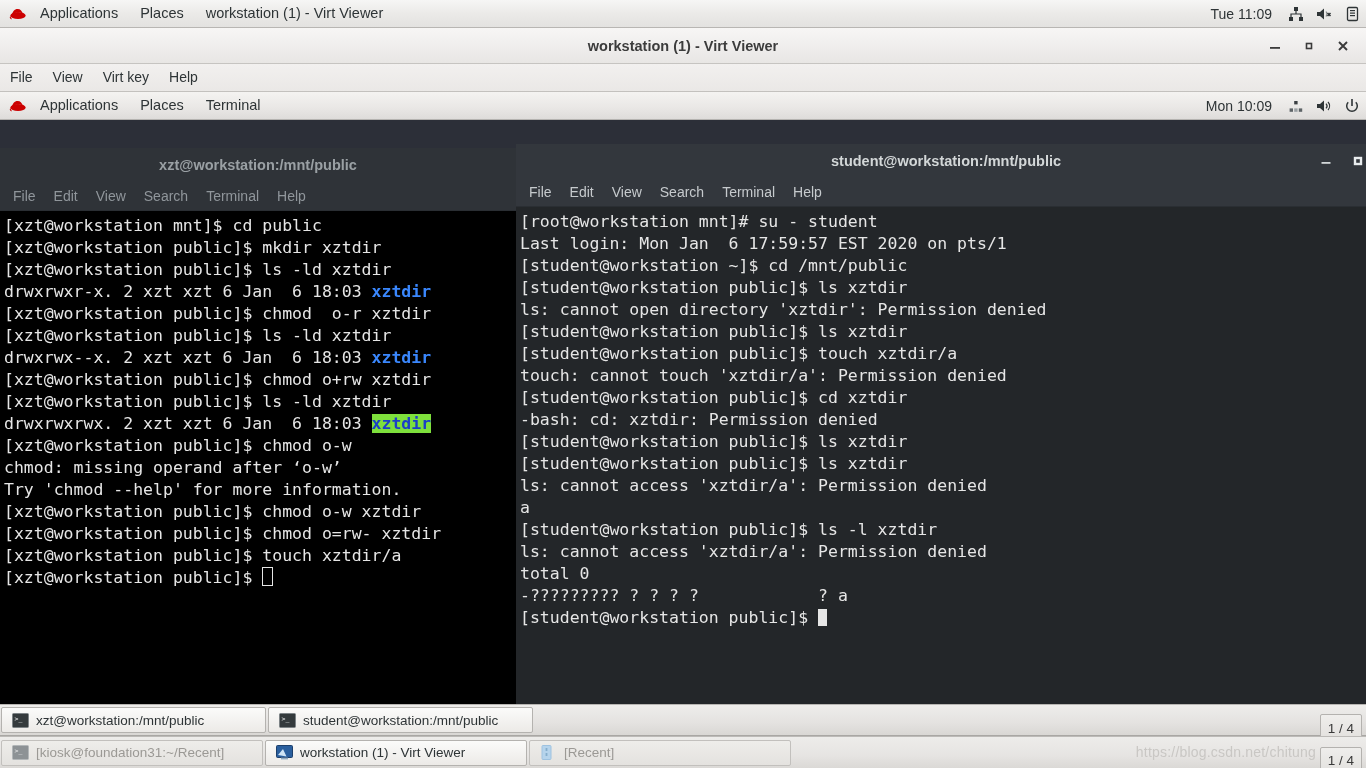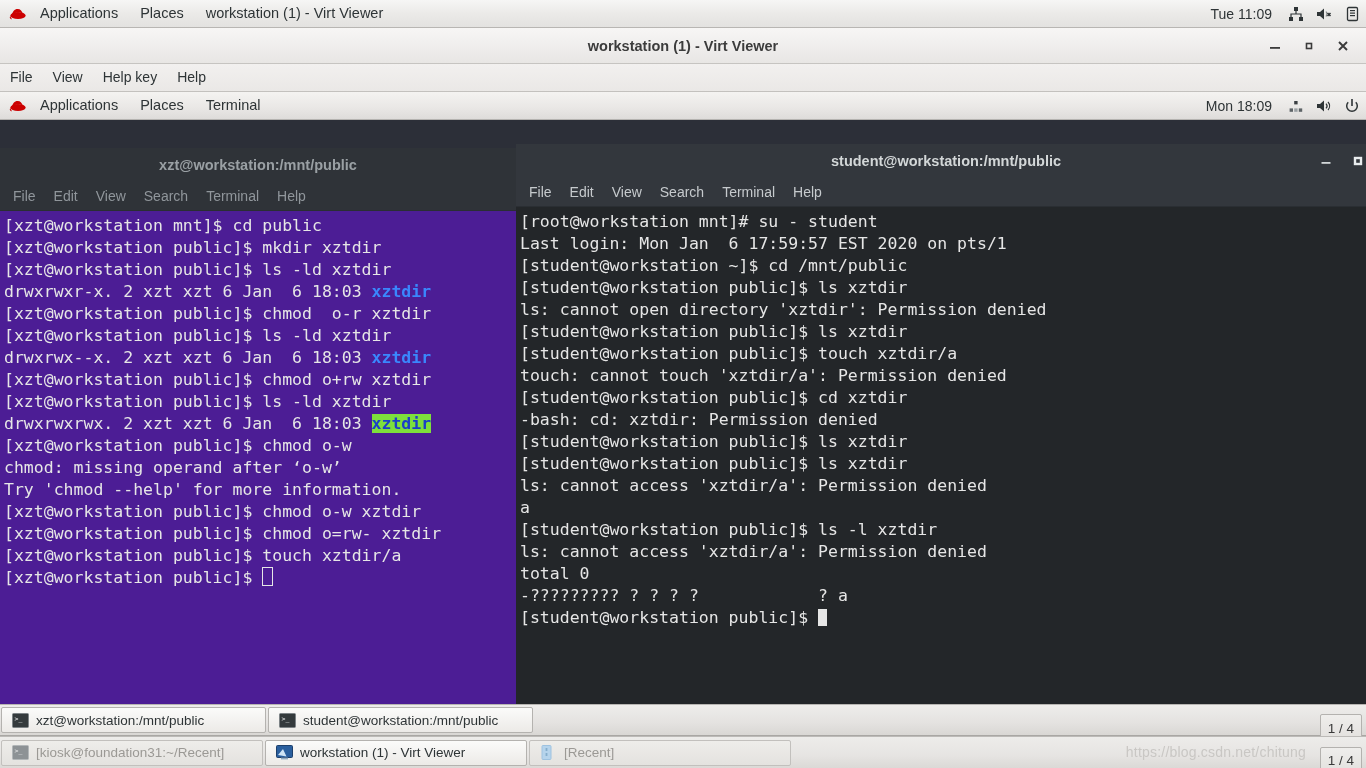--- a/index.html
+++ b/index.html
@@ -82,21 +82,21 @@
   .term-wbtns{position:absolute;right:2px;top:0;height:34px;display:flex;align-items:center;}
   .term-wbtn{width:32px;height:32px;display:flex;align-items:center;justify-content:center;color:#d2d6d8;}
   .term-menubar{
     height:28px;display:flex;align-items:center;
     background:#33373d;border-bottom:1px solid #2a2e33;
     font-size:14px;color:#c6cacd;padding-left:4px;
   }
   .term-menubar.inactive{color:#90969b;background:#2f3338;}
   .term-menubar .menu-item{padding:0 9px;line-height:27px;}
   .term-body{
-    background:#4c1d95;
+    background:#000000;
     font-family:"DejaVu Sans Mono","Liberation Mono",monospace;
     font-size:16.5px;line-height:22px;color:#e6e6e6;
     padding:4px 4px 4px 4px;overflow:hidden;white-space:pre;
   }
   .term-body .dir{color:#3a87fd;font-weight:bold;}
   .term-body .sel{background:#7ee03c;color:#1b40c8;font-weight:bold;}
   .cursor-block{display:inline-block;width:9px;height:17px;vertical-align:-3px;}
   .cursor-hollow{border:1px solid #e6e6e6;background:transparent;}
   .cursor-solid{background:#e6e6e6;}
 
@@ -131,21 +131,21 @@
   .tb-spacer{flex:1;}
   .ws-indicator{
     width:40px;height:26px;margin-right:4px;
     display:flex;align-items:center;justify-content:center;
     font-size:13.5px;color:#3a3a3a;
     background:linear-gradient(to bottom,#efeeec,#e2e0dd);
     border:1px solid #b4b2af;border-radius:2px;margin-top:16px;
   }
   .tico{width:17px;height:15px;flex:0 0 auto;display:inline-flex;}
   .watermark{
-    position:absolute;right:60px;top:744px;
+    position:absolute;right:50px;top:744px;
     font-size:14px;color:#c9c7c4;letter-spacing:0.2px;
     pointer-events:none;
   }
 </style>
 </head>
 <body>
 
 <div class="screen">
 
   <div class="host-topbar">
@@ -203,39 +203,39 @@
         <svg width="14" height="14" viewBox="0 0 14 14">
             <path d="M3 3 L11 11 M11 3 L3 11" stroke="#3b3b3b" stroke-width="1.9"></path>
           </svg>
       </span>
     </div>
   </div>
 
   <div class="vv-menubar">
     <span class="menu-item">File</span>
     <span class="menu-item">View</span>
-    <span class="menu-item">Help key</span>
+    <span class="menu-item">Virt key</span>
     <span class="menu-item">Help</span>
   </div>
 
   <div class="guest">
 
     <div class="guest-topbar">
       <span class="rh-logo">
         <svg width="18" height="14" viewBox="0 0 18 14">
             <ellipse cx="9" cy="8.5" rx="7.6" ry="3.6" fill="#cc0000"></ellipse>
             <path d="M3.2 8.4 C3.2 4.6 5.6 2.0 8.6 2.0 C11.4 2.0 13.4 4.0 13.6 7.0 C12.2 5.4 10.4 4.6 8.4 5.2 C6.1 5.9 4.4 7.0 3.2 8.4 Z" fill="#cc0000"></path>
             <path d="M1.6 9.6 C1.0 10.4 1.4 11.4 2.6 12.0" stroke="#cc0000" stroke-width="1.1" fill="none"></path>
           </svg>
       </span>
       <span class="menu-item">Applications</span>
       <span class="menu-item">Places</span>
       <span class="menu-item">Terminal</span>
       <span class="spacer"></span>
-      <span class="clock">Mon 18:09</span>
+      <span class="clock">Mon 10:09</span>
       <span class="tray-icon">
         <svg width="16" height="16" viewBox="0 0 16 16">
             <rect x="6.2" y="3" width="3.4" height="3.4" fill="#3a3f42"></rect>
             <rect x="1.6" y="10.4" width="3.4" height="3.4" fill="#5d6366"></rect>
             <rect x="10.8" y="10.4" width="3.4" height="3.4" fill="#5d6366"></rect>
             <rect x="6.2" y="10.4" width="3.4" height="3.4" fill="#9aa0a3"></rect>
           </svg>
       </span>
       <span class="tray-icon">
         <svg width="17" height="16" viewBox="0 0 17 16">

